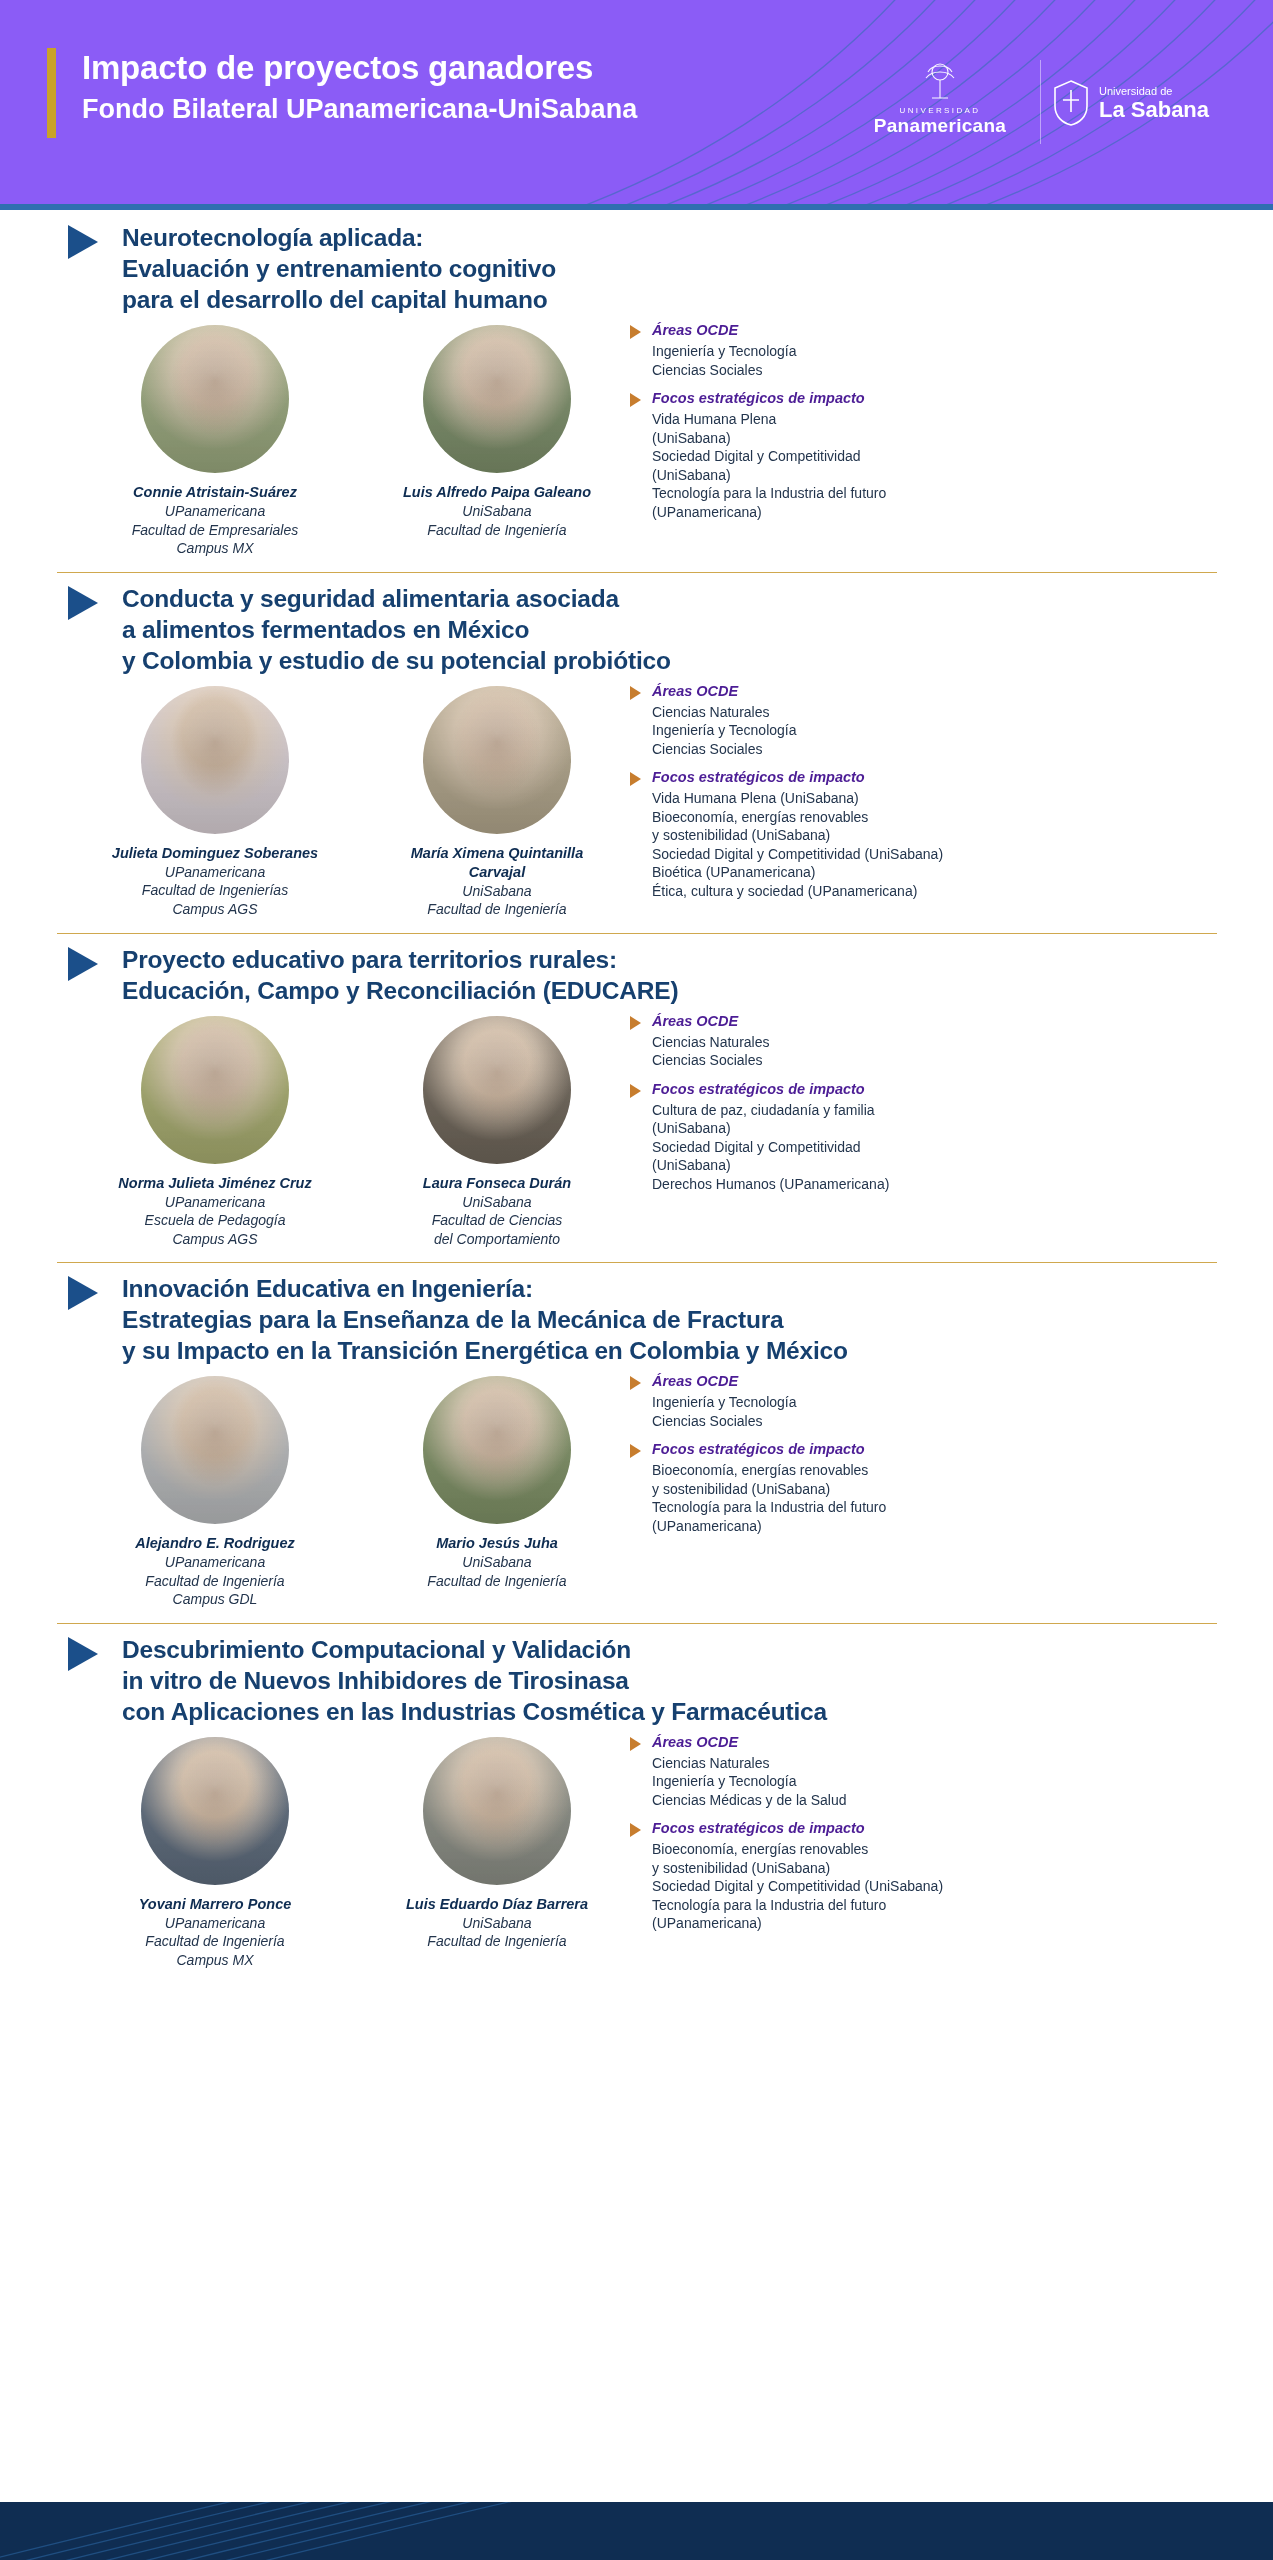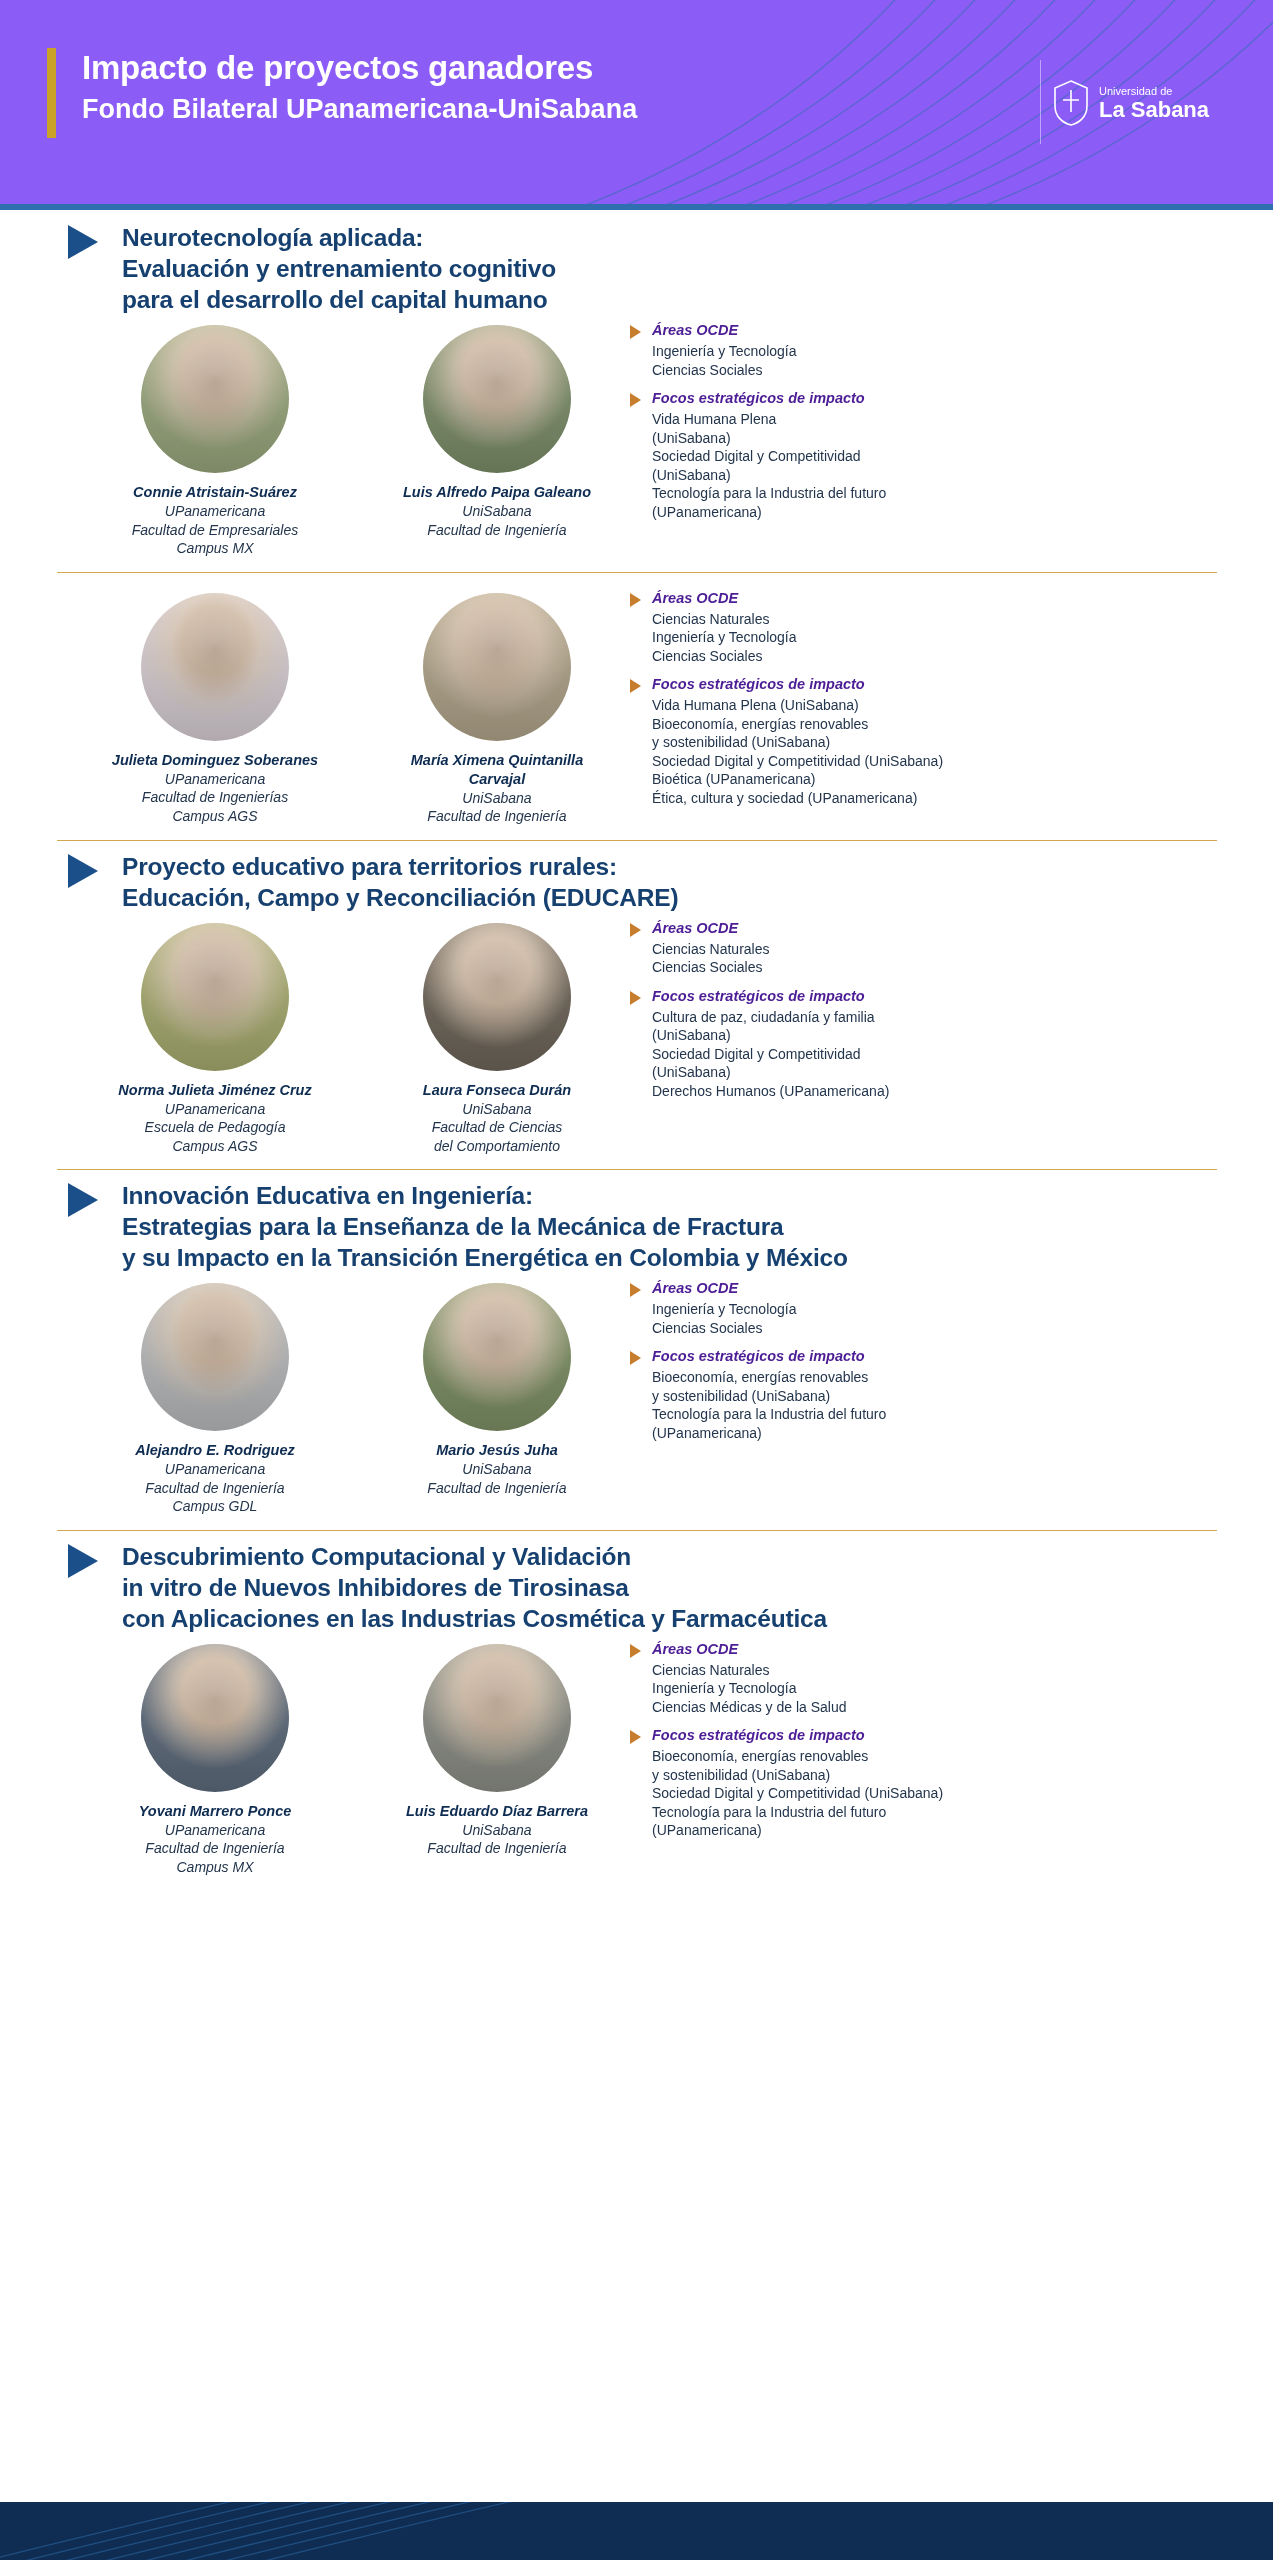--- a/index.html
+++ b/index.html
@@ -228,20 +228,34 @@
         <path d="M460 210 C 620 150, 730 60, 800 -20"></path>
       </g>
     </svg>
 
     <div class="accent-bar"></div>
     <div class="title-wrap">
       <div class="title-1">Impacto de proyectos ganadores</div>
       <div class="title-2">Fondo Bilateral UPanamericana-UniSabana</div>
     </div>
 
+    <div class="logo-up">
+      <div class="mark">
+        <svg viewBox="0 0 44 44" width="44" height="44">
+          <g stroke="#ffffff" stroke-width="1.1" fill="none" opacity="0.95">
+            <circle cx="22" cy="14" r="8"></circle>
+            <path d="M22 22 L22 40 M14 40 L30 40"></path>
+            <path d="M10 14 C 14 6, 30 6, 34 14"></path>
+            <path d="M8 20 C 14 12, 30 12, 36 20"></path>
+          </g>
+        </svg>
+      </div>
+      <div class="l1">UNIVERSIDAD</div>
+      <div class="l2">Panamericana</div>
+    </div>
 
     <div class="logo-divider"></div>
 
     <div class="logo-sabana">
       <div class="shield">
         <svg viewBox="0 0 36 46" width="36" height="46">
           <path d="M18 1 L34 8 L34 26 C34 37 26 43 18 45 C10 43 2 37 2 26 L2 8 Z" fill="none" stroke="#ffffff" stroke-width="1.6"></path>
           <path d="M18 10 L18 32 M10 20 L26 20" stroke="#ffffff" stroke-width="1.6"></path>
         </svg>
       </div>
@@ -291,20 +305,24 @@
               <div class="side-li">Sociedad Digital y Competitividad</div>
               <div class="side-li">(UniSabana)</div>
               <div class="side-li">Tecnología para la Industria del futuro</div>
               <div class="side-li">(UPanamericana)</div>
             </div>
           </div>
         </div>
       </div>
       <div class="divider"></div>
       <div class="project">
+        <div class="proj-head">
+          <div class="tri"></div>
+          <div class="proj-title">Conducta y seguridad alimentaria asociada<br>a alimentos fermentados en México<br>y Colombia y estudio de su potencial probiótico</div>
+        </div>
         <div class="proj-body">
           <div class="people">
             <div class="person">
               <div class="avatar" style="background: radial-gradient(circle at 50% 32%, rgb(242, 230, 216) 0%, rgb(224, 205, 184) 26%, rgb(216, 207, 212) 62%, rgb(216, 207, 212) 100%);">
                 <div class="shade" style="background: radial-gradient(at 50% 38%, rgba(120, 85, 60, 0.35) 0%, rgba(120, 85, 60, 0) 42%), linear-gradient(rgba(255, 255, 255, 0.1), rgba(0, 0, 0, 0.18));"></div>
               </div>
               <div class="name">Julieta Dominguez Soberanes</div>
               <div class="aff">UPanamericana<br>Facultad de Ingenierías<br>Campus AGS</div>
             </div>
             <div class="person">

